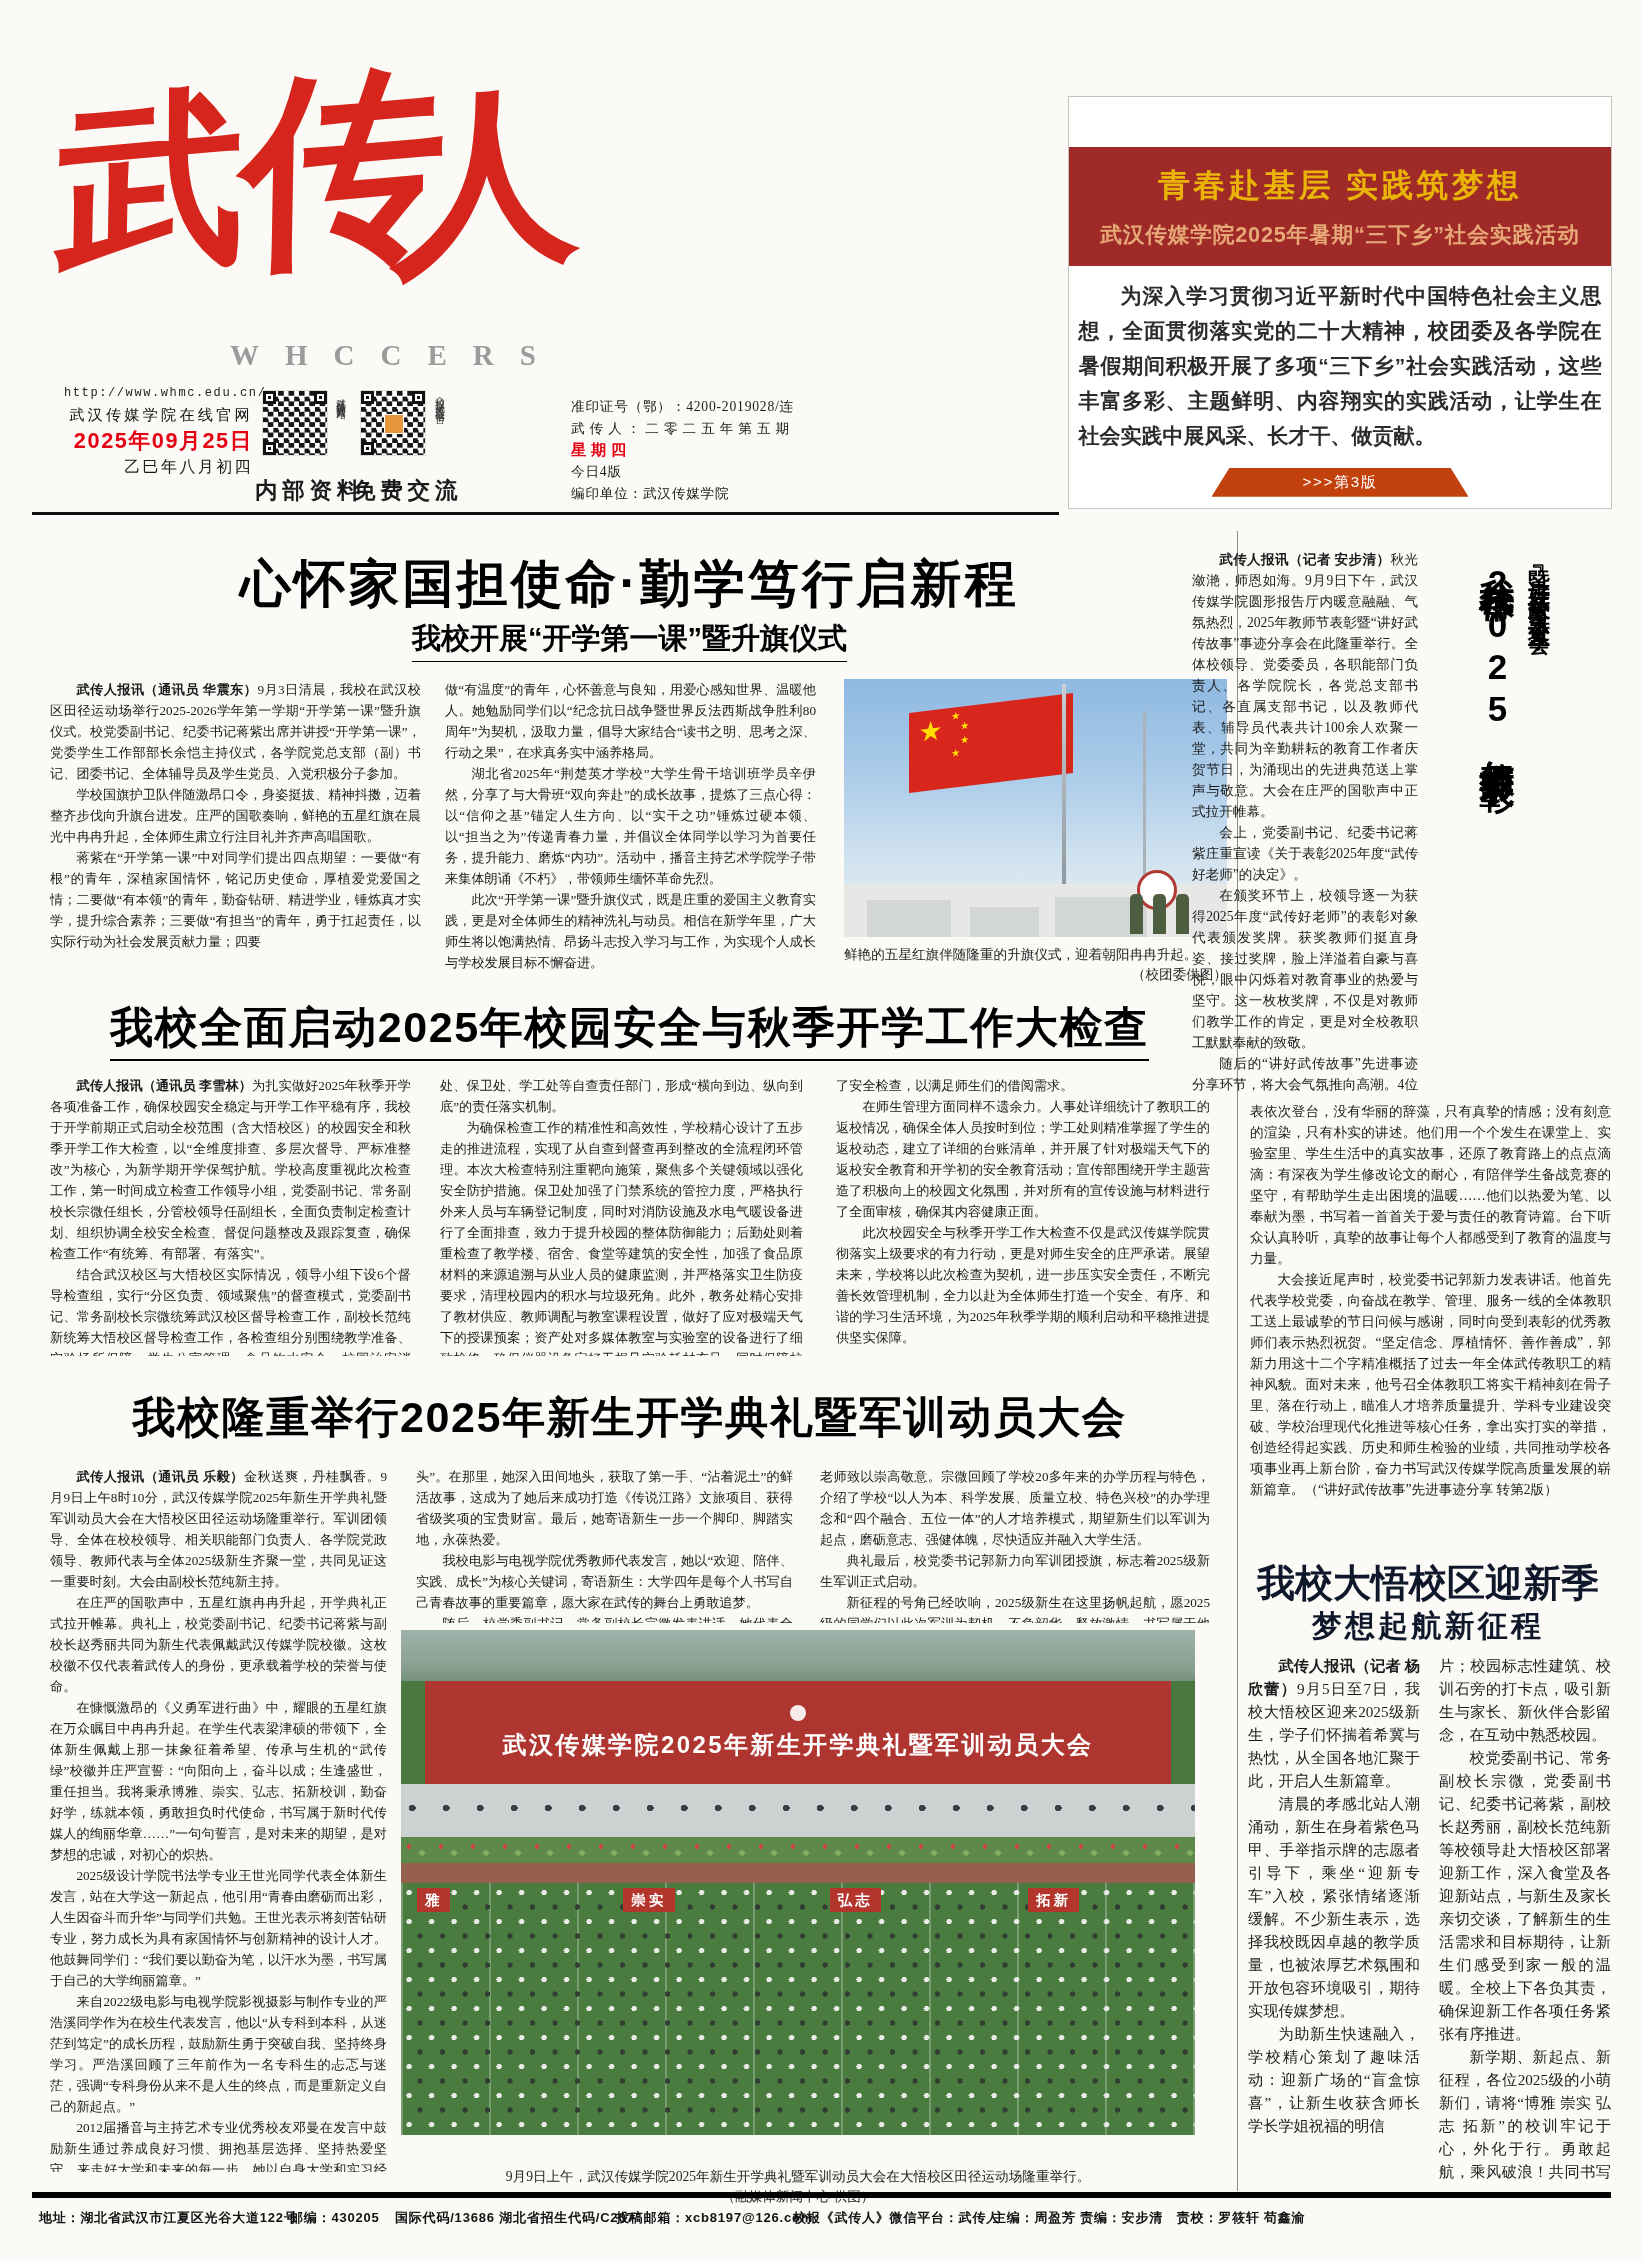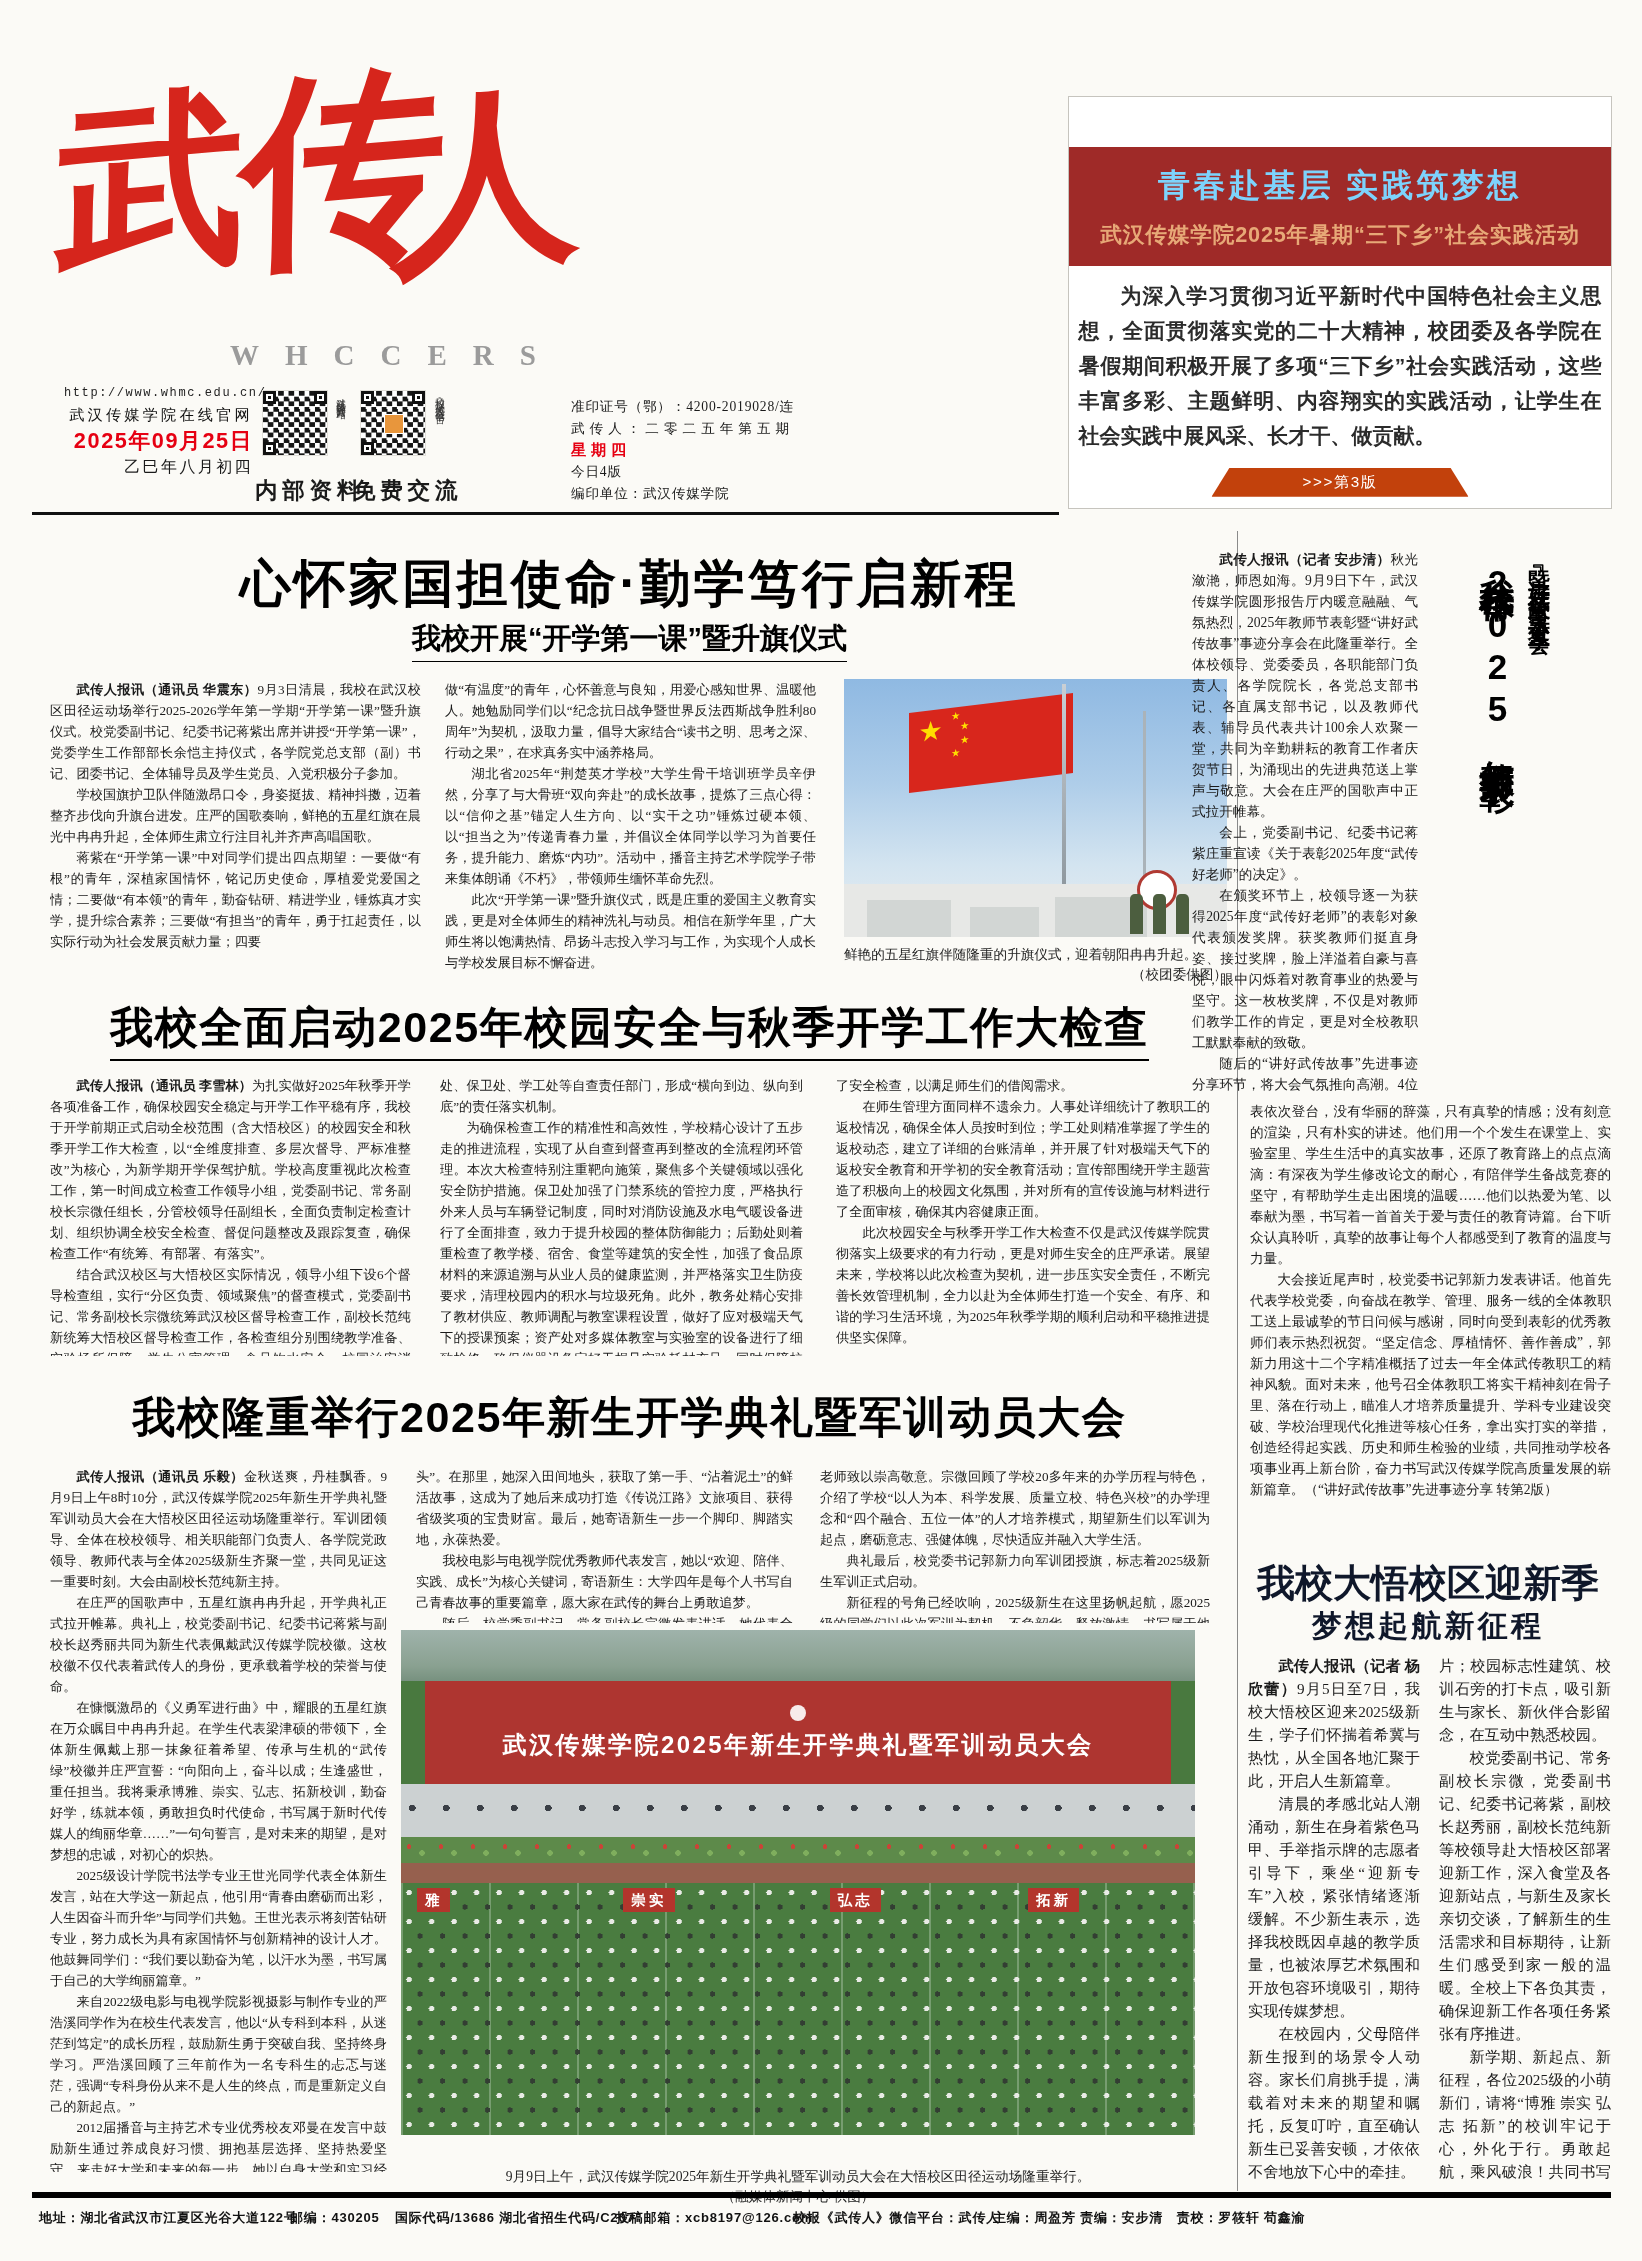--- a/index.html
+++ b/index.html
@@ -24,21 +24,21 @@
   .qr .thumb{position:absolute;left:23px;top:23px;width:17.6px;height:17.6px;background:#e8963c;border:1.6px solid #fff;}
   .qr-label{writing-mode:vertical-rl;text-orientation:upright;font-size:9.6px;color:#333;letter-spacing:1.6px;height:90px;}
   .qr-cap{font-size:22.5px;font-weight:700;font-family:"Liberation Sans",sans-serif;letter-spacing:4.8px;}
   .pub-info{font-size:13.6px;line-height:21.7px;letter-spacing:0.8px;}
   .pub-info .wk{color:#e60012;font-weight:700;font-size:15.2px;letter-spacing:4.8px;}
   .mast-rule{background:#111;height:3.2px;}
   
   .ann-frame{border:0.8px solid #c6c4be;background:#fff;}
   .ann-red{position:absolute;left:0;right:0;top:50px;height:119px;background:#9f2a28;
            display:flex;flex-direction:column;align-items:center;justify-content:center;}
-  .ann-title{color:#7dd3fc;font-size:32px;font-weight:800;letter-spacing:3.2px;font-family:"Liberation Sans",sans-serif;}
+  .ann-title{color:#eab308;font-size:32px;font-weight:800;letter-spacing:3.2px;font-family:"Liberation Sans",sans-serif;}
   .ann-sub{color:#e7a877;font-size:21.7px;font-weight:700;letter-spacing:0.8px;margin-top:11.2px;font-family:"Liberation Sans",sans-serif;}
   .ann-body{position:absolute;left:9.6px;right:9.6px;top:181px;font-size:21px;line-height:35px;
             font-weight:600;color:#2b2b2b;text-align:justify;text-indent:2em;font-family:"Liberation Sans",sans-serif;}
   .ann-tag{position:absolute;left:50%;transform:translateX(-50%);bottom:11.2px;width:257px;height:29px;background:#c2410c;
            clip-path:polygon(7% 0,93% 0,100% 100%,0 100%);color:#fff;font-size:15.2px;
            display:flex;align-items:center;justify-content:center;letter-spacing:1.6px;font-family:"Liberation Sans",sans-serif;}
   
   .hl{font-family:"Liberation Sans","DejaVu Sans",sans-serif;font-weight:900;color:#000;text-align:center;}
   .hl-u span{border-bottom:2.4px solid #000;padding-bottom:8px;}
   .col{font-size:13.2px;line-height:21px;text-align:justify;overflow:hidden;}
@@ -278,21 +278,20 @@
       </div>
   </div>
 
   <div class="abs rc-hl" style="left:1245px;top:1558px;width:366px;font-size:38px;">我校大悟校区迎新季</div>
   <div class="abs rc-hl" style="left:1245px;top:1606px;width:366px;font-size:30px;letter-spacing:3.2px;">梦想起航新征程</div>
 
   <div class="abs mini" style="left:1248px;top:1654px;width:172px;height:531px;">
     <p class="para"><b class="byline">武传人报讯（记者 杨欣蕾）</b><span>9月5日至7日，我校大悟校区迎来2025级新生，学子们怀揣着希冀与热忱，从全国各地汇聚于此，开启人生新篇章。</span></p>
     <div>
         <p class="para">清晨的孝感北站人潮涌动，新生在身着紫色马甲、手举指示牌的志愿者引导下，乘坐“迎新专车”入校，紧张情绪逐渐缓解。不少新生表示，选择我校既因卓越的教学质量，也被浓厚艺术氛围和开放包容环境吸引，期待实现传媒梦想。</p>
-        <p class="para">在校园内，父母陪伴新生报到的场景令人动容。家长们肩挑手提，满载着对未来的期望和嘱托，反复叮咛，直至确认新生已妥善安顿，才依依不舍地放下心中的牵挂。</p>
         <p class="para">为助新生快速融入，学校精心策划了趣味活动：迎新广场的“盲盒惊喜”，让新生收获含师长学长学姐祝福的明信</p>
       </div>
   </div>
   <div class="abs mini" style="left:1439px;top:1654px;width:172px;height:531px;">
     <div>
         <p class="para cont">片；校园标志性建筑、校训石旁的打卡点，吸引新生与家长、新伙伴合影留念，在互动中熟悉校园。</p>
         <p class="para">校党委副书记、常务副校长宗微，党委副书记、纪委书记蒋紫，副校长赵秀丽，副校长范纯新等校领导赴大悟校区部署迎新工作，深入食堂及各迎新站点，与新生及家长亲切交谈，了解新生的生活需求和目标期待，让新生们感受到家一般的温暖。全校上下各负其责，确保迎新工作各项任务紧张有序推进。</p>
         <p class="para">新学期、新起点、新征程，各位2025级的小萌新们，请将“博雅 崇实 弘志 拓新”的校训牢记于心，外化于行。勇敢起航，乘风破浪！共同书写属于武传、属于你们的灿烂篇章，愿你们不负韶华，勇敢追梦，让青春在武传的舞台上绽放最耀眼的光芒。</p>
       </div>
   </div>

